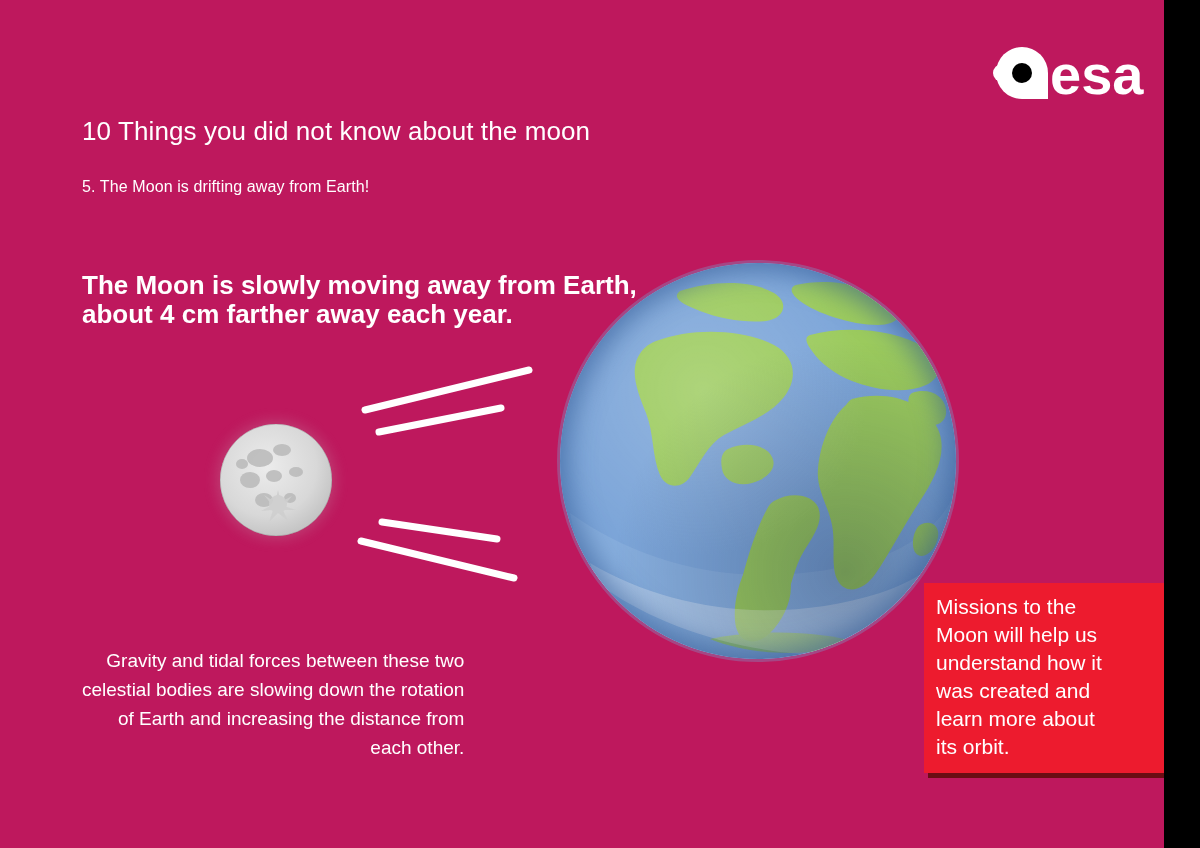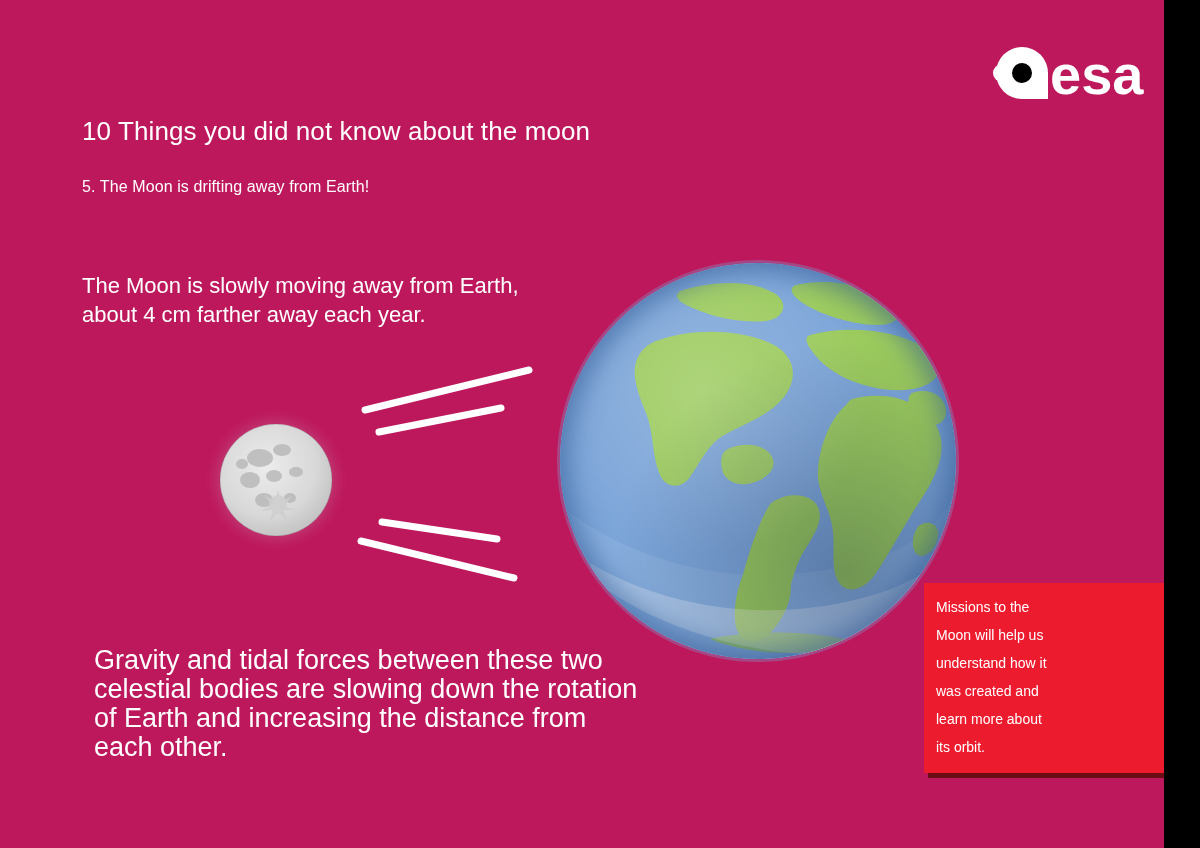--- a/index.html
+++ b/index.html
@@ -43,28 +43,30 @@
   .item-title {
     left: 82px;
     top: 173px;
     font-size: 16px;
     line-height: 28px;
     letter-spacing: 0.1px;
   }
   .body-top {
     left: 82px;
     top: 271px;
-    font-size: 22px;
+    font-size: 26px;
     line-height: 29px;
+    font-weight: bold;
   }
   .body-bottom {
-    left: 94px;
+    left: 82px;
     top: 646px;
-    font-size: 27px;
+    font-size: 19px;
     line-height: 29px;
+    text-align: right;
   }
 
   
   .callout-shadow {
     position: absolute;
     left: 928px;
     top: 588px;
     width: 272px;
     height: 190px;
     background: #6b0d14;
@@ -76,21 +78,21 @@
     width: 276px;
     height: 190px;
     background: #ed1b2e;
   }
   .callout-text {
     position: absolute;
     left: 12px;
     top: 10px;
     right: 24px;
     color: #ffffff;
-    font-size: 14px;
+    font-size: 21px;
     line-height: 28px;
     white-space: pre-line;
   }
 
   
   .earth {
     position: absolute;
     left: 560px;
     top: 263px;
     width: 396px;

